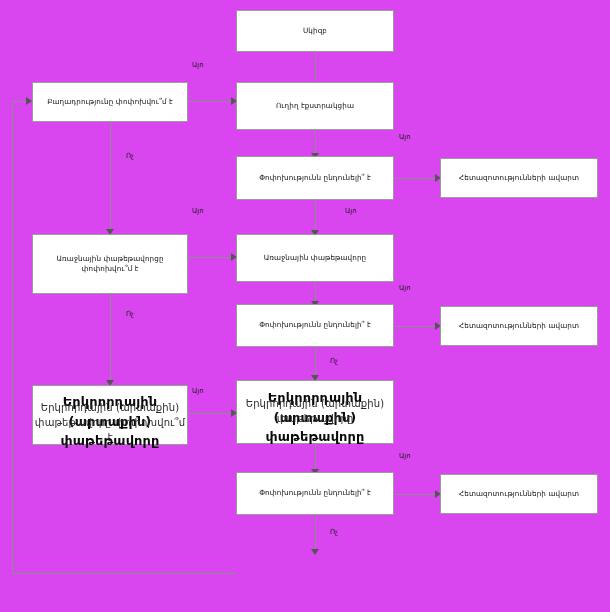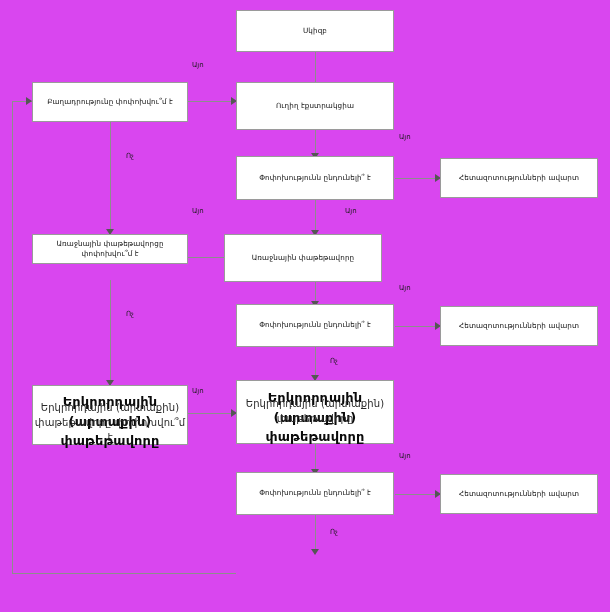--- a/index.html
+++ b/index.html
@@ -163,26 +163,26 @@
   </div>
 
   <div class="node" style="left:236px; top:156px; width:158px; height:44px;">
     <span class="txt">Փոփոխությունն ընդունելի՞ է</span>
   </div>
 
   <div class="node" style="left:440px; top:158px; width:158px; height:40px;">
     <span class="txt">Հետազոտությունների ավարտ</span>
   </div>
 
-  <div class="node" style="left:32px; top:234px; width:156px; height:30px;">
+  <div class="node" style="left:32px; top:234px; width:156px; height:60px;">
     <span class="txt">Առաջնային փաթեթավորցը
 փոփոխվու՞մ է</span>
   </div>
 
-  <div class="node" style="left:224px; top:234px; width:158px; height:48px;">
+  <div class="node" style="left:236px; top:234px; width:158px; height:48px;">
     <span class="txt">Առաջնային փաթեթավորը</span>
   </div>
 
   <div class="node" style="left:236px; top:304px; width:158px; height:43px;">
     <span class="txt">Փոփոխությունն ընդունելի՞ է</span>
   </div>
 
   <div class="node" style="left:440px; top:306px; width:158px; height:40px;">
     <span class="txt">Հետազոտությունների ավարտ</span>
   </div>

